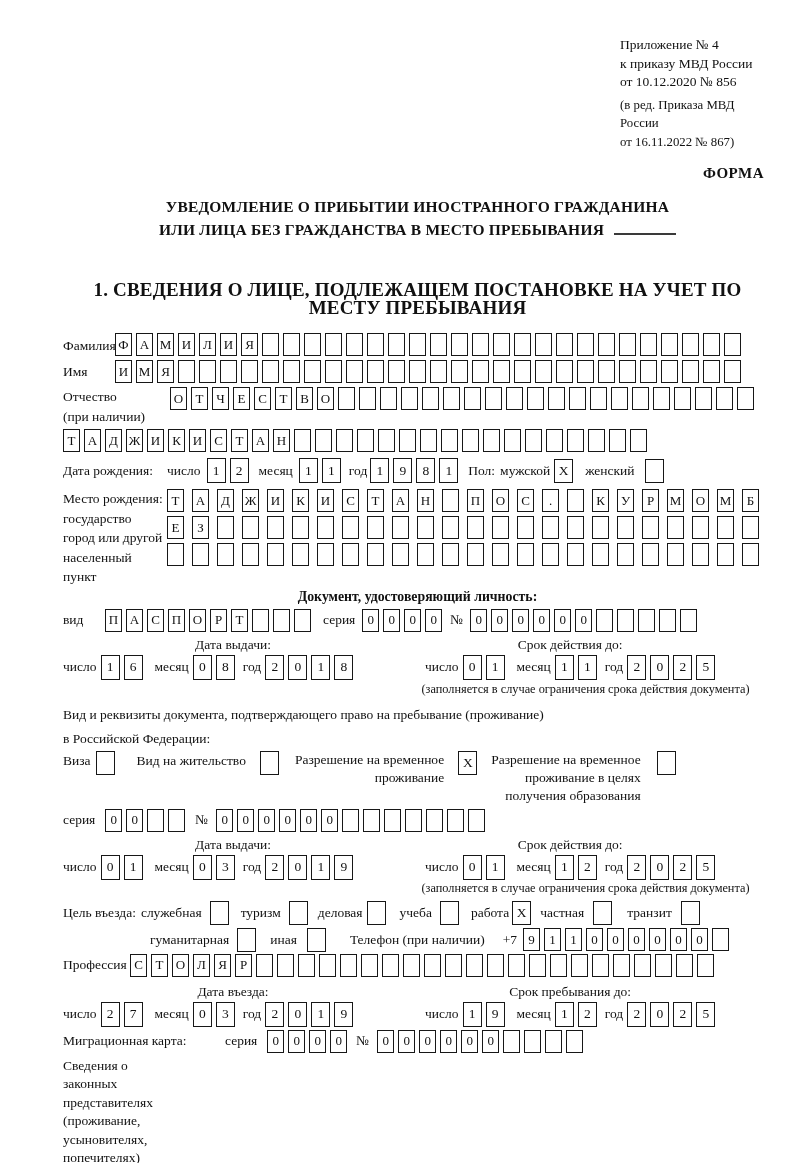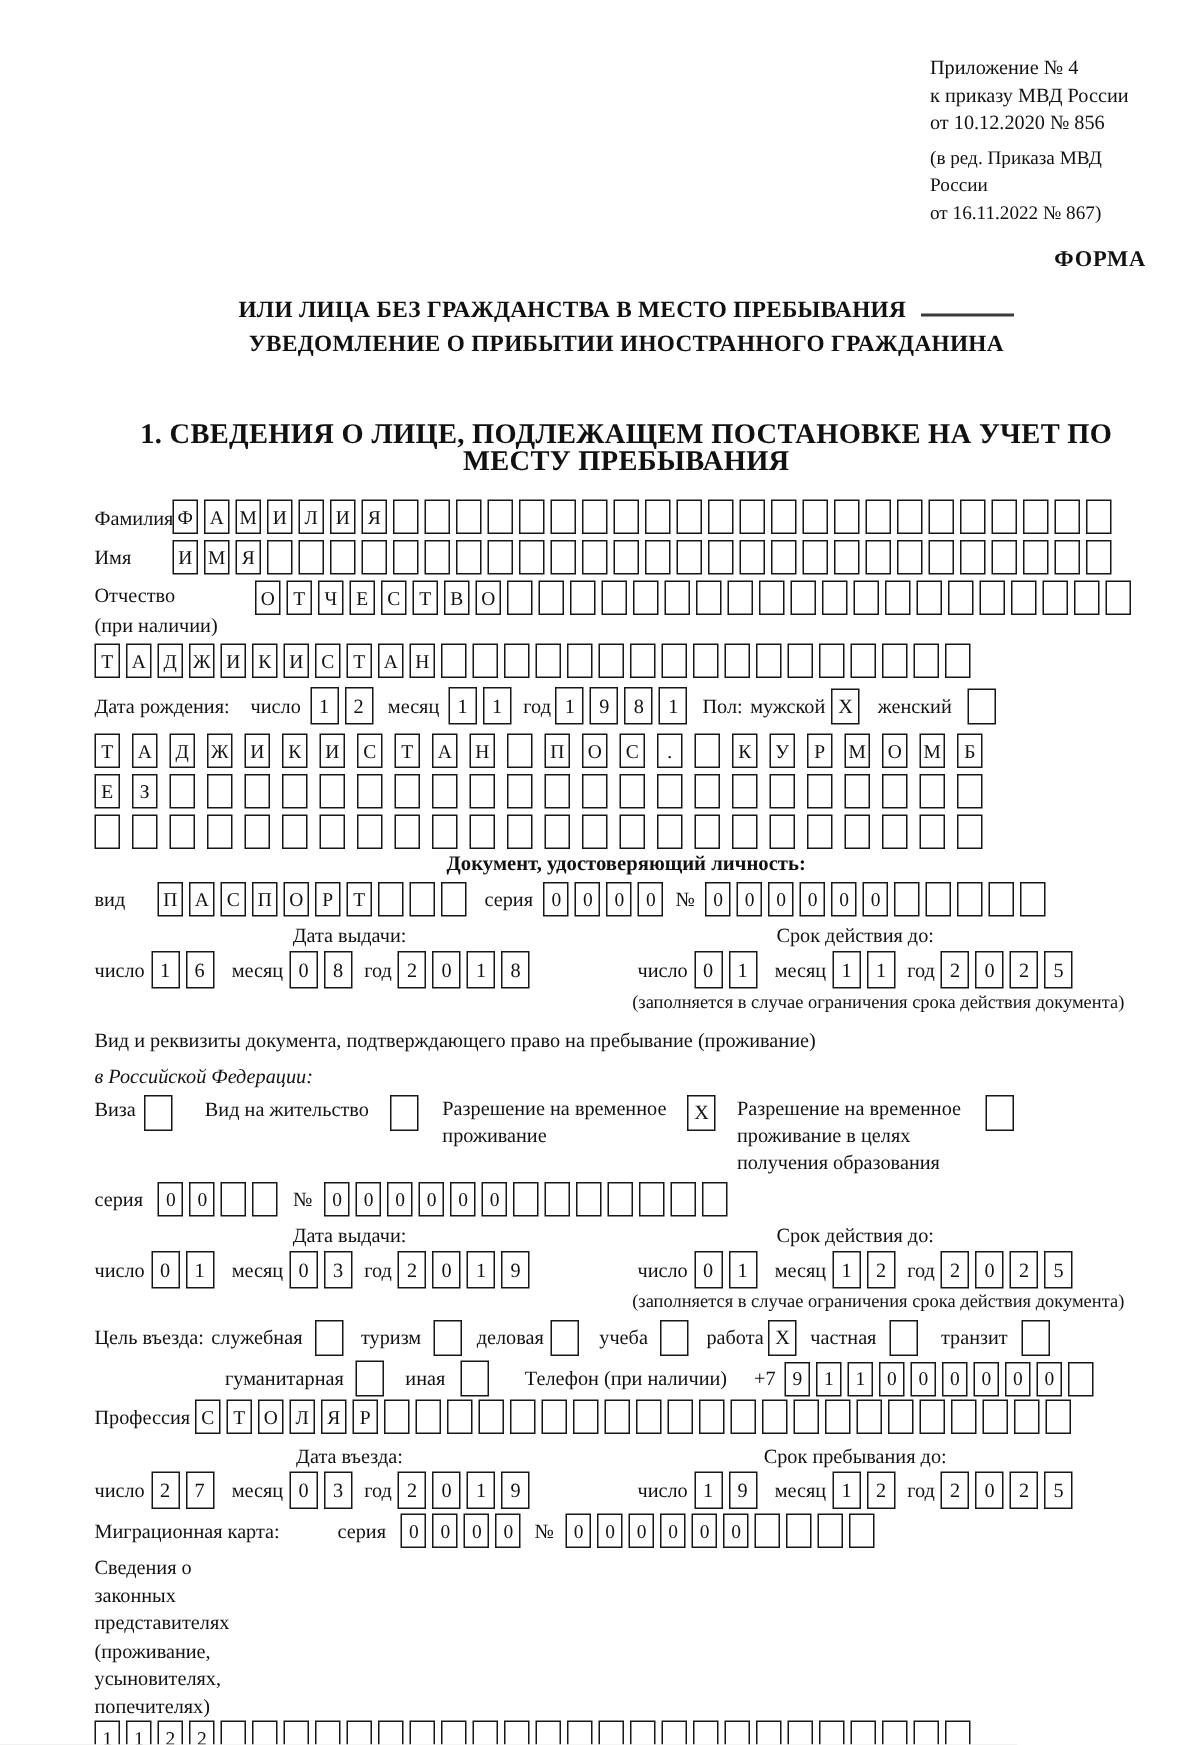--- a/index.html
+++ b/index.html
@@ -25,43 +25,43 @@
   .cells.cb .cell{width:19px;height:24px;font-size:13.5px;}
   .rowscol{display:flex;flex-direction:column;gap:4px;}
   .center-b{font-weight:bold;font-size:13.8px;line-height:18px;text-align:center;}
   .dpair{display:flex;align-items:flex-start;}
   .dcol{display:flex;flex-direction:column;}
   .dcol.left{width:340px;}
   .dcol.right{margin-left:22px;}
   .dtitle{text-align:center;font-size:13.5px;line-height:17px;margin-bottom:2px;}
   .dgroup{display:flex;align-items:center;gap:4px;}
   .note-right{margin-left:330px;width:385px;text-align:center;font-size:12.3px;line-height:15px;}
-  .mlabel{font-size:13.5px;line-height:18px;text-align:left;}
+  .mlabel{font-size:13.5px;line-height:18px;text-align:right;}
   .repnote{margin-top:6px;margin-left:90px;text-align:center;font-size:12.5px;line-height:15px;}
 </style>
 </head>
 <body>
 
 <div class="page">
 
   <div class="appendix">
     <div>Приложение № 4</div>
     <div>к приказу МВД России</div>
     <div>от 10.12.2020 № 856</div>
     <div class="amendment">
       <div>(в ред. Приказа МВД России</div>
       <div>от 16.11.2022 № 867)</div>
     </div>
   </div>
 
   <div class="forma">ФОРМА</div>
 
   <div class="title">
+    <div>УВЕДОМЛЕНИЕ О ПРИБЫТИИ ИНОСТРАННОГО ГРАЖДАНИНА</div>
     <div><span>ИЛИ ЛИЦА БЕЗ ГРАЖДАНСТВА В МЕСТО ПРЕБЫВАНИЯ</span><span class="blank-line"></span></div>
-    <div>УВЕДОМЛЕНИЕ О ПРИБЫТИИ ИНОСТРАННОГО ГРАЖДАНИНА</div>
   </div>
 
   <div class="sect">1. СВЕДЕНИЯ О ЛИЦЕ, ПОДЛЕЖАЩЕМ ПОСТАНОВКЕ НА УЧЕТ ПО МЕСТУ ПРЕБЫВАНИЯ</div>
 
   <div class="frow" style="margin-top:16px;align-items:flex-end;">
     <span class="lbl" style="width:52px;flex-shrink:0;">Фамилия</span>
     <div class="cells">
         <span class="cell">Ф</span>
         <span class="cell">А</span>
         <span class="cell">М</span>
@@ -225,20 +225,26 @@
     <div class="cells cb" style="margin-left:4px;">
         <span class="cell">X</span>
       </div>
     <span class="lbl" style="margin-left:12px;">женский</span>
     <div class="cells cb" style="margin-left:10px;">
         <span class="cell"></span>
       </div>
   </div>
 
   <div class="frow top" style="margin-top:6px;">
+    <div class="lblcol" style="width:104px;line-height:19.5px;">
+      <div>Место рождения:</div>
+      <div>государство</div>
+      <div>город или другой</div>
+      <div>населенный пункт</div>
+    </div>
     <div class="rowscol">
       <div class="cells wide">
           <span class="cell">Т</span>
           <span class="cell">А</span>
           <span class="cell">Д</span>
           <span class="cell">Ж</span>
           <span class="cell">И</span>
           <span class="cell">К</span>
           <span class="cell">И</span>
           <span class="cell">С</span>
@@ -395,21 +401,21 @@
             <span class="cell">0</span>
             <span class="cell">2</span>
             <span class="cell">5</span>
           </div>
       </div>
     </div>
   </div>
   <div class="note-right" style="margin-top:2px;">(заполняется в случае ограничения срока действия документа)</div>
 
   <div class="lbl" style="margin-top:6px;line-height:24px;white-space:normal;">Вид и реквизиты документа, подтверждающего право на пребывание (проживание)</div>
-  <div class="lbl" style="line-height:24px;font-style:italic;">в Российской Федерации:</div>
+  <div class="lbl" style="line-height:24px;">в Российской Федерации:</div>
 
   <div class="frow top" style="margin-top:0;">
     <span class="lbl">Виза</span>
     <div class="cells cb" style="margin-left:5px;">
         <span class="cell"></span>
       </div>
     <span class="lbl" style="margin-left:22px;">Вид на жительство</span>
     <div class="cells cb" style="margin-left:14px;">
         <span class="cell"></span>
       </div>

